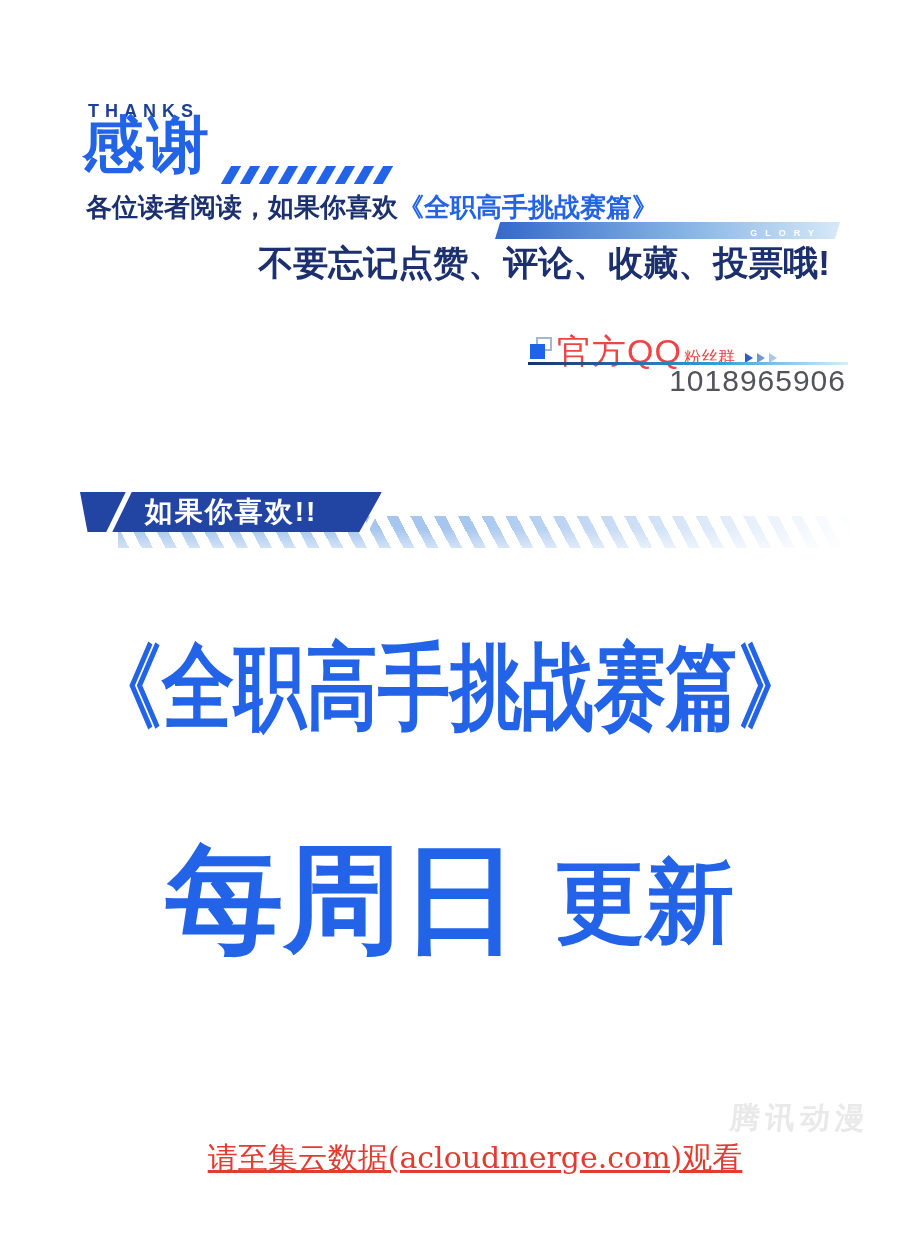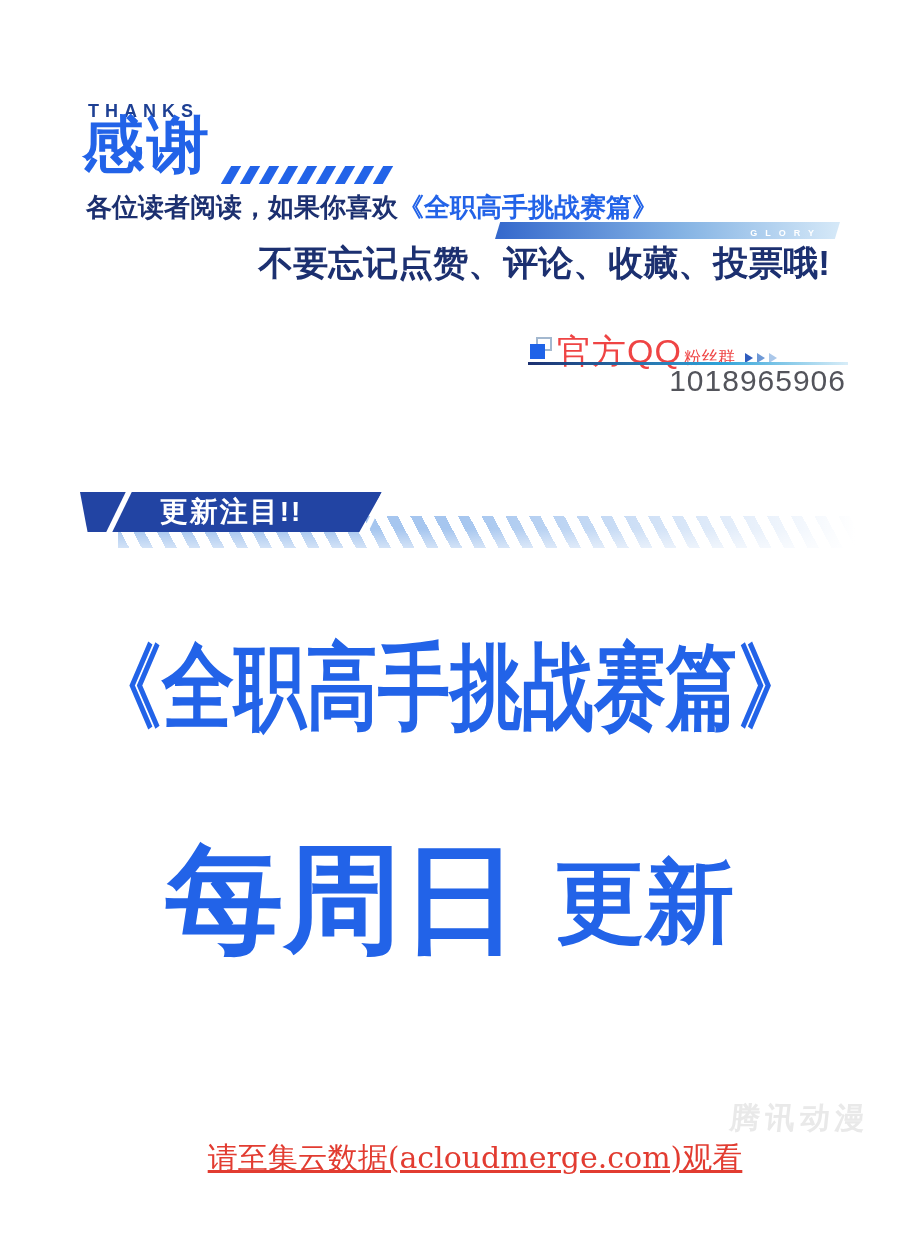--- a/index.html
+++ b/index.html
@@ -154,21 +154,21 @@
     </span>
   </div>
   <div class="abs qq-underline"></div>
   <div class="abs qq-number">1018965906</div>
 
   <div class="abs stripes"></div>
   <div class="abs banner">
     <div class="banner-bg"></div>
     <div class="banner-cut cut-left"></div>
     <div class="banner-cut cut-right"></div>
-    <div class="banner-label">更新注目!!</div>
+    <div class="banner-label">如果你喜欢!!</div>
   </div>
 
   <div class="abs series-title">《全职高手挑战赛篇》</div>
 
   <div class="abs schedule">
     <span class="big">每周日</span>
     <span class="small">更新</span>
   </div>
 
   <div class="abs watermark">腾讯动漫</div>

